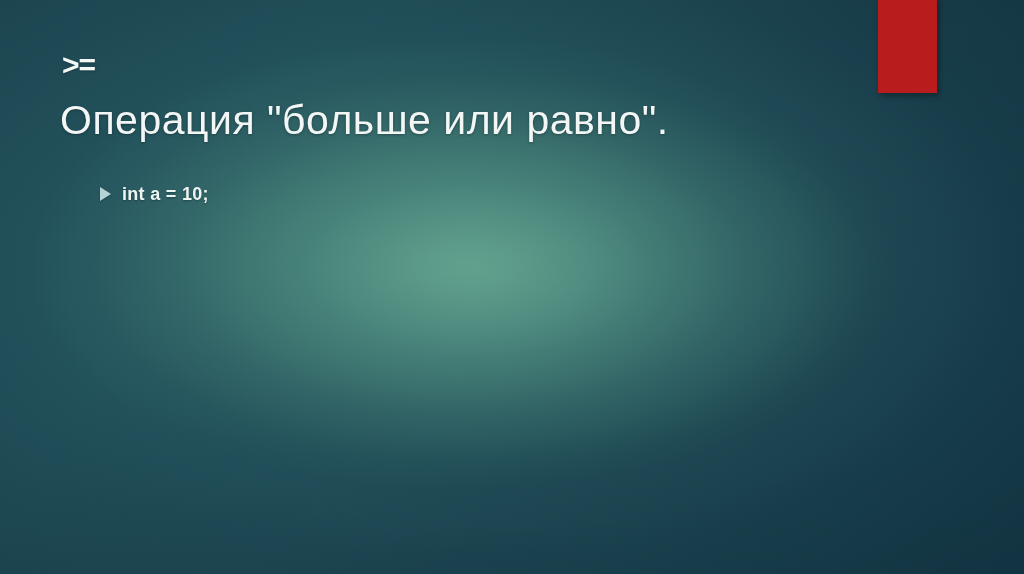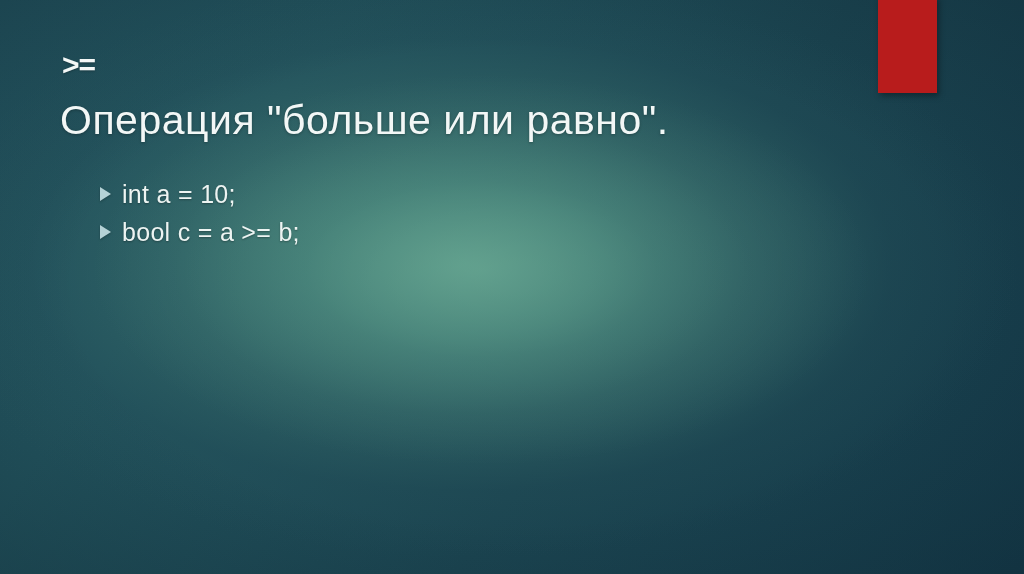--- a/index.html
+++ b/index.html
@@ -109,22 +109,22 @@
   }
   .bullet-marker .tri {
     width: 0;
     height: 0;
     border-top: 7px solid transparent;
     border-bottom: 7px solid transparent;
     border-left: 11px solid #b5d2d6;
     filter: drop-shadow(0 1px 1px rgba(0,0,0,0.25));
   }
   .bullet-text {
-    font-size: 25px;
-    font-weight: 400;
+    font-size: 18px;
+    font-weight: 700;
     color: #edf4f2;
     letter-spacing: 0.3px;
     white-space: nowrap;
     text-shadow: 0 1px 2px rgba(0,0,0,0.3);
   }
 </style>
 </head>
 <body>
 
 <div id="slide">
@@ -140,21 +140,15 @@
 
   <div class="title">Операция "больше или равно".</div>
 
   <ul class="bullet-list">
     <li class="bullet-item">
       <span class="bullet-marker">
           <span class="tri"></span>
         </span>
       <span class="bullet-text">int a = 10;</span>
     </li>
-    <li class="bullet-item">
-      <span class="bullet-marker">
-          <span class="tri"></span>
-        </span>
-      <span class="bullet-text">bool c = a &gt;= b;</span>
-    </li>
   </ul>
 
 </div>
 
 </body></html>

